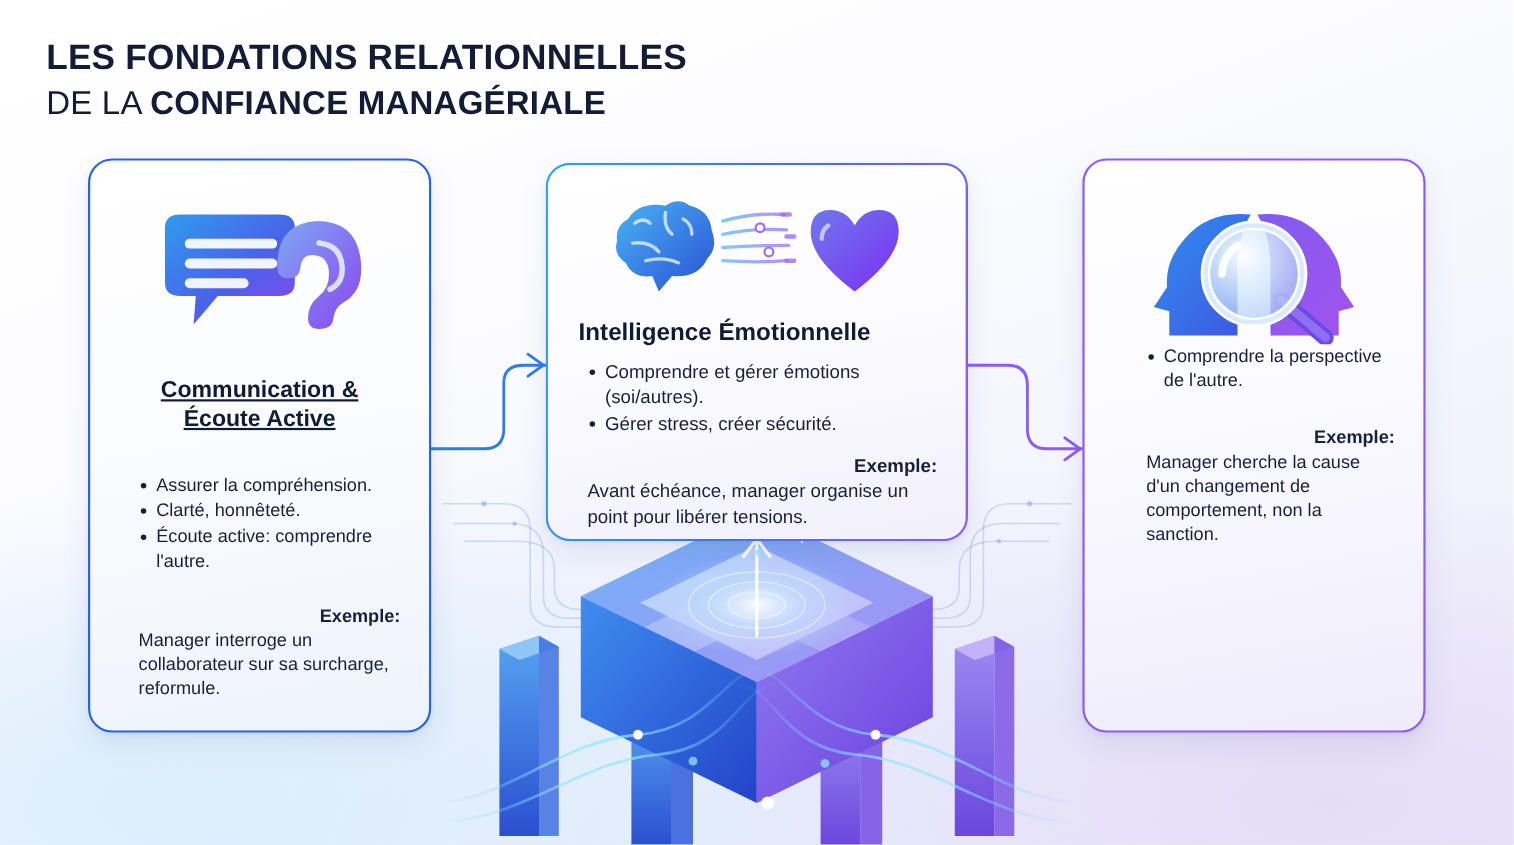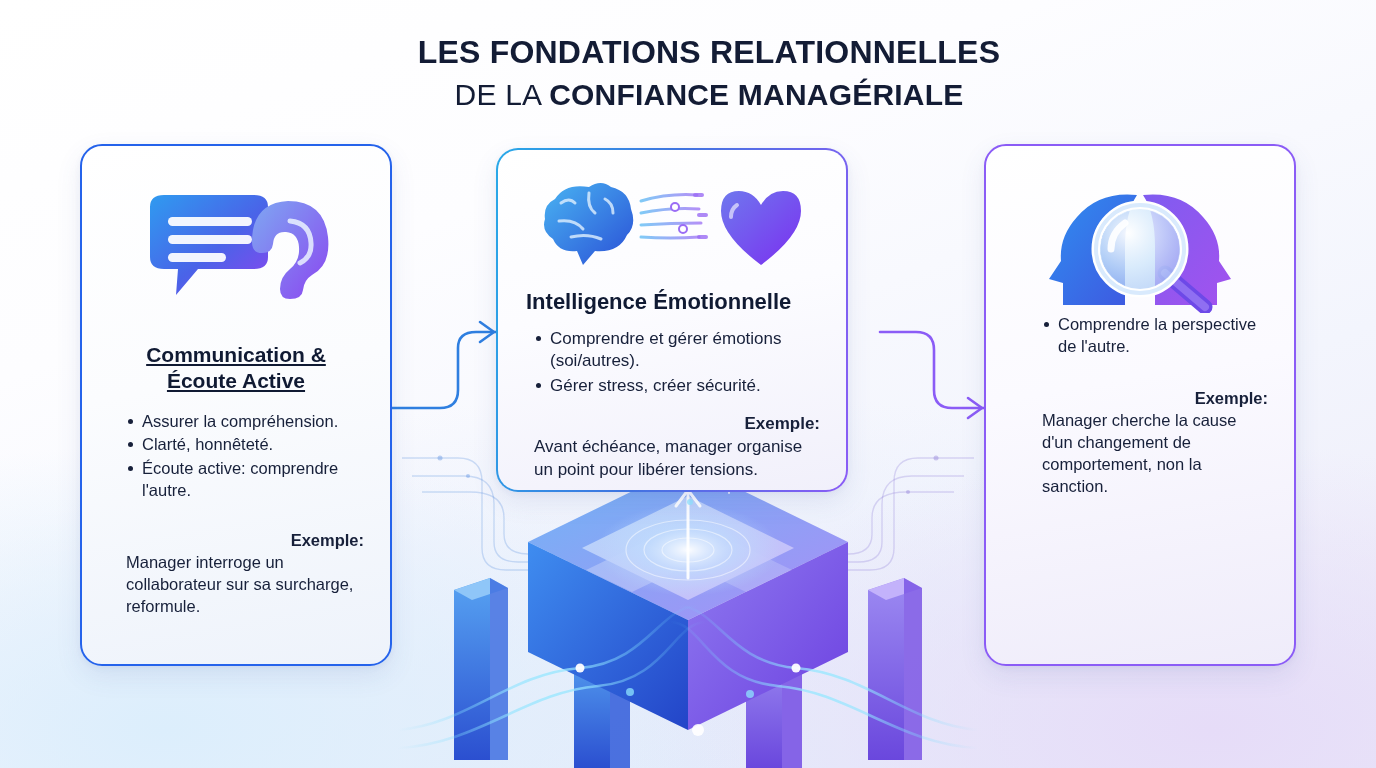--- a/index.html
+++ b/index.html
@@ -19,21 +19,21 @@
       radial-gradient(ellipse 90% 70% at 50% 100%, #e4ecfb 0%, rgba(228,236,251,0) 70%),
       linear-gradient(160deg, #ffffff 0%, #fdfdff 30%, #f3f5fd 65%, #eceaf8 100%);
   }
 
   .stage { position: absolute; inset: 0; }
 
   
   .title-block {
     position: absolute;
     top: 34px; left: 0; right: 0;
-    text-align: center;
+    text-align: left;
     color: #131c35;
     line-height: 1.18;
     margin-left: 42px;
   }
   .title-line1 {
     font-size: 32px;
     font-weight: bold;
     letter-spacing: 0.2px;
   }
   .title-line2 {
@@ -66,21 +66,21 @@
     padding: 0 26px;
     display: flex;
     flex-direction: column;
   }
 
   #card-left {
     left: 80px; top: 144px; width: 312px; height: 522px;
     border: 2.5px solid #2563eb;
   }
   #card-center {
-    left: 496px; top: 148px; width: 352px; height: 344px;
+    left: 496px; top: 148px; width: 384px; height: 344px;
     border: 2.5px solid transparent;
     background:
       linear-gradient(170deg, #ffffff 0%, #fcfcff 45%, #f1f0fb 100%) padding-box,
       linear-gradient(100deg, #29a9e8 0%, #3f74e0 45%, #8b5cf6 100%) border-box;
   }
   #card-right {
     left: 984px; top: 144px; width: 312px; height: 522px;
     border: 2.5px solid #8b5cf6;
     background: linear-gradient(170deg, #ffffff 0%, #fbfaff 45%, #efecfa 100%);
   }
@@ -114,21 +114,21 @@
     border-radius: 50%;
     background: #17203a;
   }
 
   .example-block { color: #17203a; font-size: 16.5px; line-height: 1.33; }
   .example-label { font-weight: bold; display: block; text-align: right; }
 
   
   #card-left .icon-wrap   { margin-top: 42px; height: 118px; }
   #card-left .card-title  { margin-top: 36px; text-decoration: underline; }
-  #card-left .bullets     { margin-top: 16px; padding-left: 16px; }
+  #card-left .bullets     { margin-top: 36px; padding-left: 16px; }
   #card-left .example-block { margin-top: 26px; padding-left: 18px; }
 
   #card-center .icon-wrap { margin-top: 22px; height: 96px; }
   #card-center .card-title{ margin-top: 20px; }
   #card-center .bullets   { margin-top: 12px; padding-left: 8px; font-size: 17px; }
   #card-center .example-block { margin-top: 14px; padding-left: 10px; font-size: 17px; }
 
   #card-right .icon-wrap  { margin-top: 40px; height: 128px; }
   #card-right .card-title { margin-top: 46px; }
   #card-right .bullets    { padding-left: 28px; }

